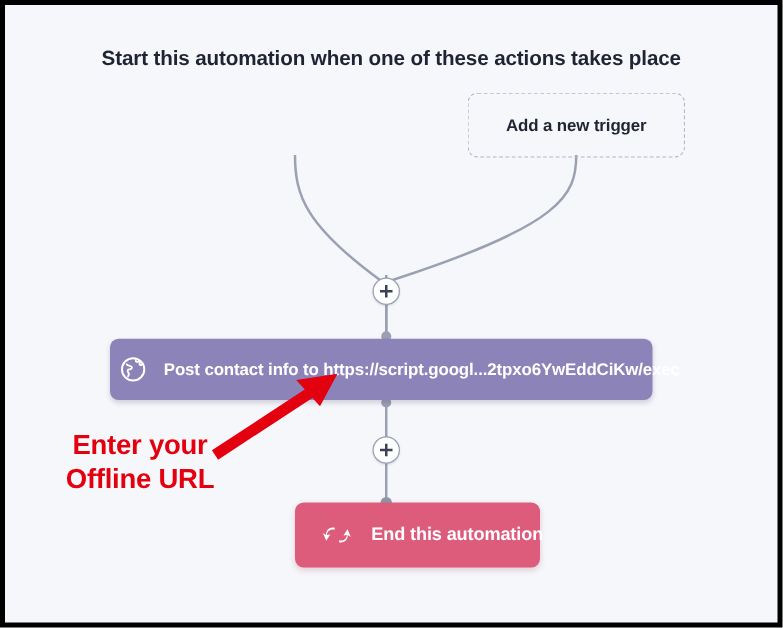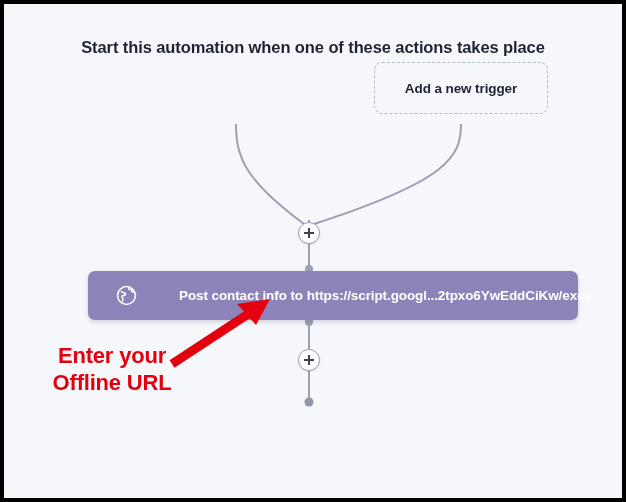--- a/index.html
+++ b/index.html
@@ -74,21 +74,21 @@
   #trigger-existing {
     left: 114px;
     top: 68px;
     width: 236px;
     height: 52px;
     border: 1px solid #dfe3ec;
     box-shadow: 0 1px 2px rgba(30,40,70,0.10);
   }
   #trigger-add {
     left: 370px;
-    top: 58px;
+    top: 70px;
     width: 174px;
     height: 52px;
     border: 1.6px dashed #b2b9c9;
     background: transparent;
   }
 
   
   .plus-node {
     position: absolute;
     width: 22px;
@@ -122,27 +122,26 @@
     box-sizing: border-box;
     border-radius: 7px;
     display: flex;
     align-items: center;
     color: #ffffff;
     font-weight: bold;
   }
   #action-webhook {
     left: 84px;
     top: 267px;
-    width: 490px;
+    width: 434px;
     height: 49px;
     background: #8c84b8;
     font-size: 13.5px;
-    padding-left: 28px;
+    padding-left: 8px;
     box-shadow: 0 2px 4px rgba(40,35,80,0.18);
-    gap: 28px;
   }
   #action-end {
     left: 232px;
     top: 398px;
     width: 196px;
     height: 52px;
     background: #dd5c7c;
     font-size: 14.5px;
     padding-left: 22px;
     box-shadow: 0 2px 5px rgba(140,40,70,0.22);
@@ -221,20 +220,29 @@
       <span class="bar-icon">
         <svg width="21" height="21" viewBox="0 0 24 24">
           <circle cx="12" cy="12" r="10.2" fill="none" stroke="#ffffff" stroke-width="1.8"></circle>
           <path d="M 6.2 7.5 C 8 9.6, 9.4 8.2, 10.6 9.6 C 11.6 10.9, 10 12.2, 8.6 12 C 7.2 11.8, 6.4 13.4, 7.4 14.6 C 8.3 15.7, 8.2 17.2, 7.4 18.3" fill="none" stroke="#ffffff" stroke-width="1.7" stroke-linecap="round"></path>
           <path d="M 14.6 3.4 C 14 5.1, 15.4 5.6, 16.5 5 C 17.6 4.4, 18.6 5.3, 18 6.4 C 17.4 7.5, 18.4 8.3, 19.6 8" fill="none" stroke="#ffffff" stroke-width="1.7" stroke-linecap="round"></path>
         </svg>
       </span>
       <span class="bar-label">Post contact info to https://script.googl...2tpxo6YwEddCiKw/exec</span>
     </div>
 
+    <div class="action-bar" id="action-end">
+      <span class="bar-icon">
+        <svg width="23" height="20" viewBox="0 0 26 22">
+          <path d="M 11 4.5 C 6.5 3.5, 3 6.5, 3.2 11 L 0.4 9.2 L 3.4 16.2 L 7 10.6 L 4 11 C 4 7.6, 7.2 5.2, 11 6.2 Z" fill="#ffffff"></path>
+          <path d="M 15 17.5 C 19.5 18.5, 23 15.5, 22.8 11 L 25.6 12.8 L 22.6 5.8 L 19 11.4 L 22 11 C 22 14.4, 18.8 16.8, 15 15.8 Z" fill="#ffffff"></path>
+        </svg>
+      </span>
+      <span class="bar-label">End this automation</span>
+    </div>
 
     <svg id="arrow-layer" viewBox="0 0 618 494" width="618" height="494">
       <line x1="168" y1="360" x2="255" y2="303" stroke="#e3000f" stroke-width="9" stroke-linecap="butt"></line>
       <polygon points="266,295 233,300 252,321" fill="#e3000f"></polygon>
     </svg>
 
     <div id="annotation">
       <span class="line">Enter your</span>
       <span class="line">Offline URL</span>
     </div>

